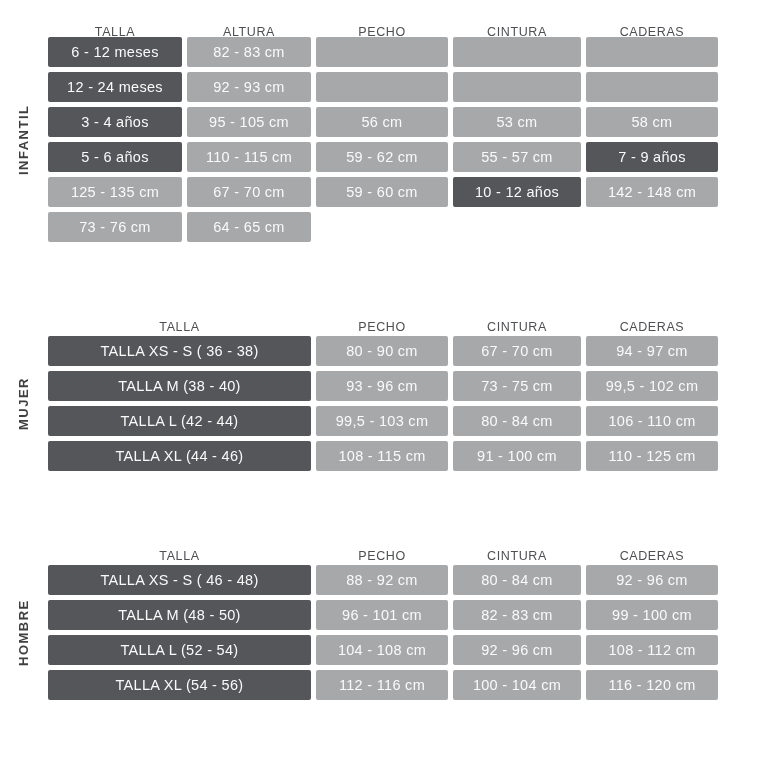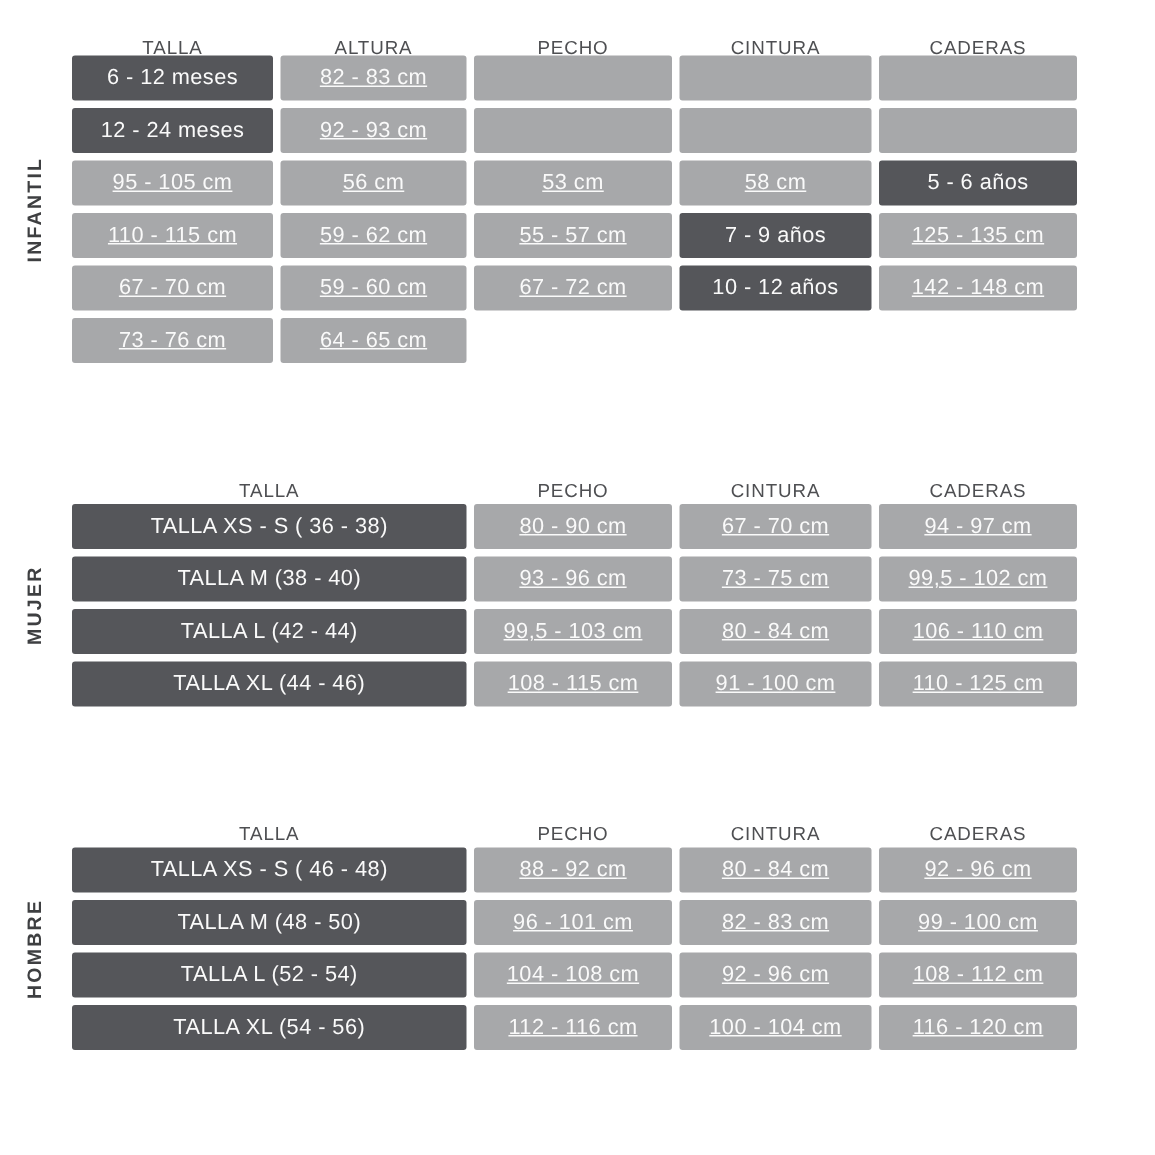--- a/index.html
+++ b/index.html
@@ -71,21 +71,21 @@
     display: flex;
     align-items: center;
     justify-content: center;
     font-size: 14.5px;
     color: #fafafa;
     border-radius: 2px;
     letter-spacing: 0.3px;
     white-space: nowrap;
   }
   .cell.dark  { background: #55565a; }
-  .cell.light { background: #a7a8aa; text-decoration: underline; }
+  .cell.light { background: #a7a8aa; }
 </style>
 </head>
 <body>
 
 <div class="page">
 
   <section class="size-section s-infantil">
     <div class="side-label">INFANTIL</div>
     <div class="table cols5">
       <div class="thead">
@@ -99,33 +99,33 @@
           <div class="cell dark">6 - 12 meses</div>
           <div class="cell light">82 - 83 cm</div>
           <div class="cell light"></div>
           <div class="cell light"></div>
           <div class="cell light"></div>
           <div class="cell dark">12 - 24 meses</div>
           <div class="cell light">92 - 93 cm</div>
           <div class="cell light"></div>
           <div class="cell light"></div>
           <div class="cell light"></div>
+          <div class="cell dark">3 - 4 años</div>
           <div class="cell light">95 - 105 cm</div>
           <div class="cell light">56 cm</div>
           <div class="cell light">53 cm</div>
           <div class="cell light">58 cm</div>
           <div class="cell dark">5 - 6 años</div>
           <div class="cell light">110 - 115 cm</div>
           <div class="cell light">59 - 62 cm</div>
           <div class="cell light">55 - 57 cm</div>
           <div class="cell dark">7 - 9 años</div>
           <div class="cell light">125 - 135 cm</div>
           <div class="cell light">67 - 70 cm</div>
           <div class="cell light">59 - 60 cm</div>
-          <div class="cell light">67 - 72 cm</div>
           <div class="cell dark">10 - 12 años</div>
           <div class="cell light">142 - 148 cm</div>
           <div class="cell light">73 - 76 cm</div>
           <div class="cell light">64 - 65 cm</div>
         </div>
     </div>
   </section>
 
   <section class="size-section s-mujer">
     <div class="side-label">MUJER</div>

